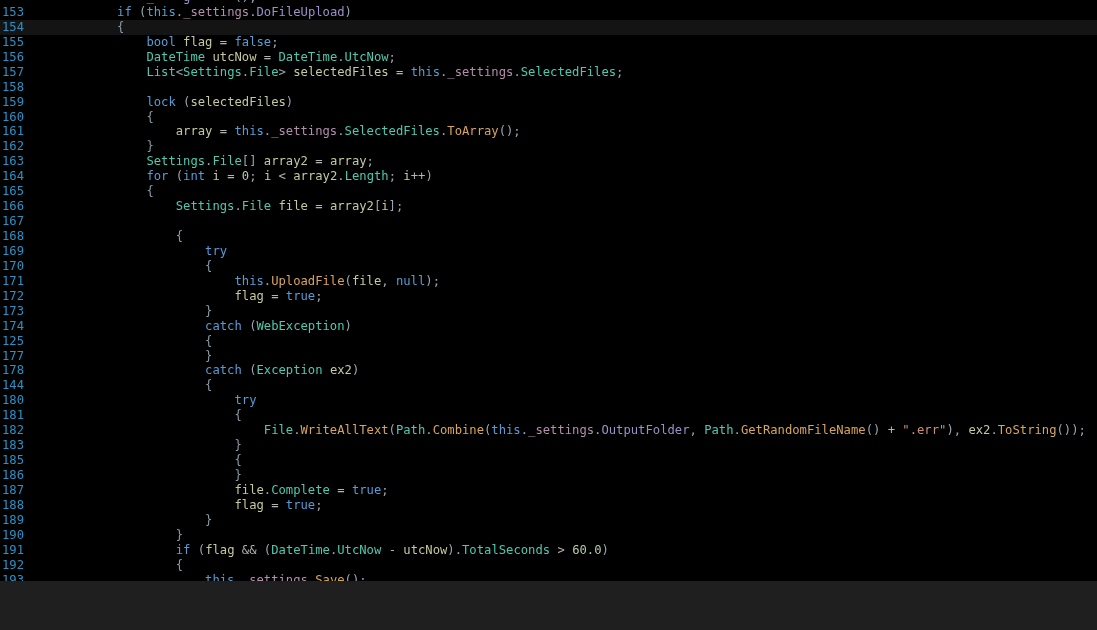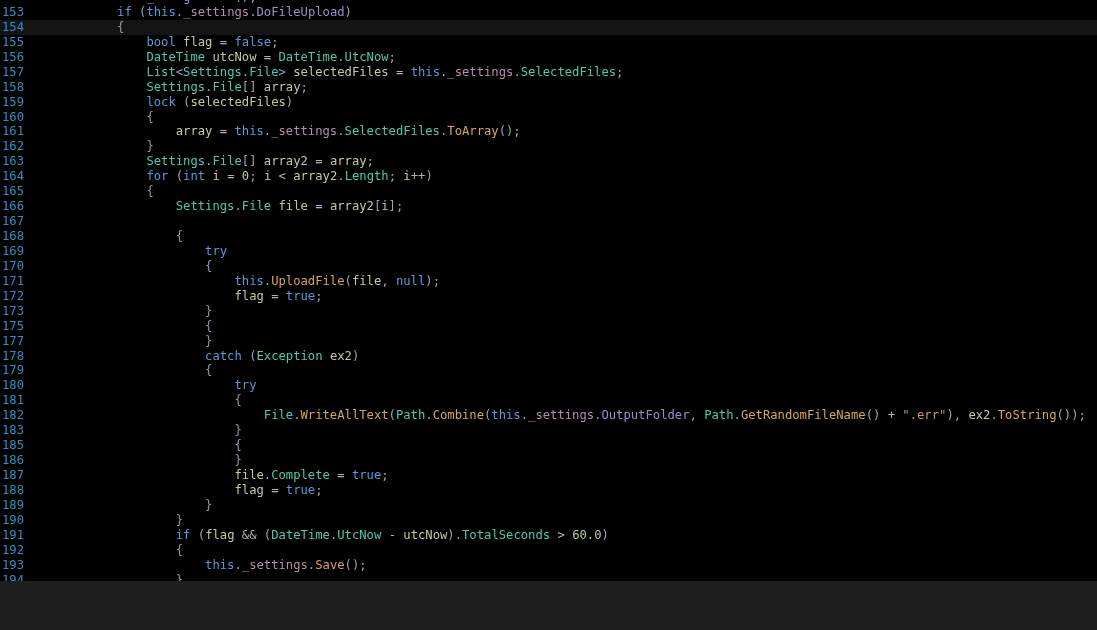--- a/index.html
+++ b/index.html
@@ -83,40 +83,41 @@
 <body>
 
 <div id="editor">
   <div id="code-surface">
       <div class="code-line"><span class="ln"></span><span class="lt"><span class="t-plain">                </span><span class="t-fld">_</span><span class="t-plain">    </span><span class="t-mem">g</span><span class="t-plain">      </span><span class="t-pun">()</span><span class="t-pun">;</span></span></div>
       <div class="code-line"><span class="ln">153</span><span class="lt"><span class="t-plain">            </span><span class="t-kw">if</span><span class="t-plain"> </span><span class="t-pun">(</span><span class="t-kw">this</span><span class="t-pun">.</span><span class="t-fld">_settings</span><span class="t-pun">.</span><span class="t-mem">DoFileUpload</span><span class="t-pun">)</span></span></div>
       <div class="code-line is-current"><span class="ln">154</span><span class="lt"><span class="t-plain">            </span><span class="t-brace">{</span></span></div>
       <div class="code-line"><span class="ln">155</span><span class="lt"><span class="t-plain">                </span><span class="t-kw">bool</span><span class="t-plain"> </span><span class="t-var">flag</span><span class="t-plain"> </span><span class="t-op">=</span><span class="t-plain"> </span><span class="t-kw">false</span><span class="t-pun">;</span></span></div>
       <div class="code-line"><span class="ln">156</span><span class="lt"><span class="t-plain">                </span><span class="t-type">DateTime</span><span class="t-plain"> </span><span class="t-var">utcNow</span><span class="t-plain"> </span><span class="t-op">=</span><span class="t-plain"> </span><span class="t-type">DateTime</span><span class="t-pun">.</span><span class="t-prop">UtcNow</span><span class="t-pun">;</span></span></div>
       <div class="code-line"><span class="ln">157</span><span class="lt"><span class="t-plain">                </span><span class="t-type">List</span><span class="t-pun">&lt;</span><span class="t-type">Settings</span><span class="t-pun">.</span><span class="t-type">File</span><span class="t-pun">&gt;</span><span class="t-plain"> </span><span class="t-var">selectedFiles</span><span class="t-plain"> </span><span class="t-op">=</span><span class="t-plain"> </span><span class="t-kw">this</span><span class="t-pun">.</span><span class="t-fld">_settings</span><span class="t-pun">.</span><span class="t-prop">SelectedFiles</span><span class="t-pun">;</span></span></div>
-      <div class="code-line"><span class="ln">158</span><span class="lt"><span class="t-plain">                </span><span class="t-type">Settings</span><span class="t-pun">.</span><span class="t-type">File</span><span class="t-pun">[]</span><span class="t-plain"> </span><span class="t-var">array</span><span class="t-pun">;</span></span></div>
+      <div class="code-line"><span class="ln">158</span></div>
       <div class="code-line"><span class="ln">159</span><span class="lt"><span class="t-plain">                </span><span class="t-kw">lock</span><span class="t-plain"> </span><span class="t-pun">(</span><span class="t-var">selectedFiles</span><span class="t-pun">)</span></span></div>
       <div class="code-line"><span class="ln">160</span><span class="lt"><span class="t-plain">                </span><span class="t-brace">{</span></span></div>
       <div class="code-line"><span class="ln">161</span><span class="lt"><span class="t-plain">                    </span><span class="t-var">array</span><span class="t-plain"> </span><span class="t-op">=</span><span class="t-plain"> </span><span class="t-kw">this</span><span class="t-pun">.</span><span class="t-fld">_settings</span><span class="t-pun">.</span><span class="t-prop">SelectedFiles</span><span class="t-pun">.</span><span class="t-meth">ToArray</span><span class="t-pun">()</span><span class="t-pun">;</span></span></div>
       <div class="code-line"><span class="ln">162</span><span class="lt"><span class="t-plain">                </span><span class="t-brace">}</span></span></div>
       <div class="code-line"><span class="ln">163</span><span class="lt"><span class="t-plain">                </span><span class="t-type">Settings</span><span class="t-pun">.</span><span class="t-type">File</span><span class="t-pun">[]</span><span class="t-plain"> </span><span class="t-var">array2</span><span class="t-plain"> </span><span class="t-op">=</span><span class="t-plain"> </span><span class="t-var">array</span><span class="t-pun">;</span></span></div>
       <div class="code-line"><span class="ln">164</span><span class="lt"><span class="t-plain">                </span><span class="t-kw">for</span><span class="t-plain"> </span><span class="t-pun">(</span><span class="t-kw">int</span><span class="t-plain"> </span><span class="t-var">i</span><span class="t-plain"> </span><span class="t-op">=</span><span class="t-plain"> </span><span class="t-num">0</span><span class="t-pun">;</span><span class="t-plain"> </span><span class="t-var">i</span><span class="t-plain"> </span><span class="t-op">&lt;</span><span class="t-plain"> </span><span class="t-var">array2</span><span class="t-pun">.</span><span class="t-prop">Length</span><span class="t-pun">;</span><span class="t-plain"> </span><span class="t-var">i</span><span class="t-op">++</span><span class="t-pun">)</span></span></div>
       <div class="code-line"><span class="ln">165</span><span class="lt"><span class="t-plain">                </span><span class="t-brace">{</span></span></div>
       <div class="code-line"><span class="ln">166</span><span class="lt"><span class="t-plain">                    </span><span class="t-type">Settings</span><span class="t-pun">.</span><span class="t-type">File</span><span class="t-plain"> </span><span class="t-var">file</span><span class="t-plain"> </span><span class="t-op">=</span><span class="t-plain"> </span><span class="t-var">array2</span><span class="t-pun">[</span><span class="t-var">i</span><span class="t-pun">]</span><span class="t-pun">;</span></span></div>
       <div class="code-line"><span class="ln">167</span></div>
       <div class="code-line"><span class="ln">168</span><span class="lt"><span class="t-plain">                    </span><span class="t-brace">{</span></span></div>
       <div class="code-line"><span class="ln">169</span><span class="lt"><span class="t-plain">                        </span><span class="t-kw">try</span></span></div>
       <div class="code-line"><span class="ln">170</span><span class="lt"><span class="t-plain">                        </span><span class="t-brace">{</span></span></div>
       <div class="code-line"><span class="ln">171</span><span class="lt"><span class="t-plain">                            </span><span class="t-kw">this</span><span class="t-pun">.</span><span class="t-meth">UploadFile</span><span class="t-pun">(</span><span class="t-var">file</span><span class="t-pun">,</span><span class="t-plain"> </span><span class="t-kw">null</span><span class="t-pun">)</span><span class="t-pun">;</span></span></div>
       <div class="code-line"><span class="ln">172</span><span class="lt"><span class="t-plain">                            </span><span class="t-var">flag</span><span class="t-plain"> </span><span class="t-op">=</span><span class="t-plain"> </span><span class="t-kw">true</span><span class="t-pun">;</span></span></div>
       <div class="code-line"><span class="ln">173</span><span class="lt"><span class="t-plain">                        </span><span class="t-brace">}</span></span></div>
-      <div class="code-line"><span class="ln">175</span><span class="lt"><span class="t-plain">                        </span><span class="t-brace">{</span></span></div>
+      <div class="code-line"><span class="ln">174</span><span class="lt"><span class="t-plain">                        </span><span class="t-kw">catch</span><span class="t-plain"> </span><span class="t-pun">(</span><span class="t-type">WebException</span><span class="t-pun">)</span></span></div>
+      <div class="code-line"><span class="ln">125</span><span class="lt"><span class="t-plain">                        </span><span class="t-brace">{</span></span></div>
       <div class="code-line"><span class="ln">177</span><span class="lt"><span class="t-plain">                        </span><span class="t-brace">}</span></span></div>
       <div class="code-line"><span class="ln">178</span><span class="lt"><span class="t-plain">                        </span><span class="t-kw">catch</span><span class="t-plain"> </span><span class="t-pun">(</span><span class="t-type">Exception</span><span class="t-plain"> </span><span class="t-var">ex2</span><span class="t-pun">)</span></span></div>
-      <div class="code-line"><span class="ln">179</span><span class="lt"><span class="t-plain">                        </span><span class="t-brace">{</span></span></div>
+      <div class="code-line"><span class="ln">144</span><span class="lt"><span class="t-plain">                        </span><span class="t-brace">{</span></span></div>
       <div class="code-line"><span class="ln">180</span><span class="lt"><span class="t-plain">                            </span><span class="t-kw">try</span></span></div>
       <div class="code-line"><span class="ln">181</span><span class="lt"><span class="t-plain">                            </span><span class="t-brace">{</span></span></div>
       <div class="code-line"><span class="ln">182</span><span class="lt"><span class="t-plain">                                </span><span class="t-type">File</span><span class="t-pun">.</span><span class="t-meth">WriteAllText</span><span class="t-pun">(</span><span class="t-type">Path</span><span class="t-pun">.</span><span class="t-meth">Combine</span><span class="t-pun">(</span><span class="t-kw">this</span><span class="t-pun">.</span><span class="t-fld">_settings</span><span class="t-pun">.</span><span class="t-mem">OutputFolder</span><span class="t-pun">,</span><span class="t-plain"> </span><span class="t-type">Path</span><span class="t-pun">.</span><span class="t-meth">GetRandomFileName</span><span class="t-pun">()</span><span class="t-plain"> </span><span class="t-op">+</span><span class="t-plain"> </span><span class="t-str">".err"</span><span class="t-pun">)</span><span class="t-pun">,</span><span class="t-plain"> </span><span class="t-var">ex2</span><span class="t-pun">.</span><span class="t-meth">ToString</span><span class="t-pun">()</span><span class="t-pun">)</span><span class="t-pun">;</span></span></div>
       <div class="code-line"><span class="ln">183</span><span class="lt"><span class="t-plain">                            </span><span class="t-brace">}</span></span></div>
       <div class="code-line"><span class="ln">185</span><span class="lt"><span class="t-plain">                            </span><span class="t-brace">{</span></span></div>
       <div class="code-line"><span class="ln">186</span><span class="lt"><span class="t-plain">                            </span><span class="t-brace">}</span></span></div>
       <div class="code-line"><span class="ln">187</span><span class="lt"><span class="t-plain">                            </span><span class="t-var">file</span><span class="t-pun">.</span><span class="t-prop">Complete</span><span class="t-plain"> </span><span class="t-op">=</span><span class="t-plain"> </span><span class="t-kw">true</span><span class="t-pun">;</span></span></div>
       <div class="code-line"><span class="ln">188</span><span class="lt"><span class="t-plain">                            </span><span class="t-var">flag</span><span class="t-plain"> </span><span class="t-op">=</span><span class="t-plain"> </span><span class="t-kw">true</span><span class="t-pun">;</span></span></div>
       <div class="code-line"><span class="ln">189</span><span class="lt"><span class="t-plain">                        </span><span class="t-brace">}</span></span></div>
       <div class="code-line"><span class="ln">190</span><span class="lt"><span class="t-plain">                    </span><span class="t-brace">}</span></span></div>

